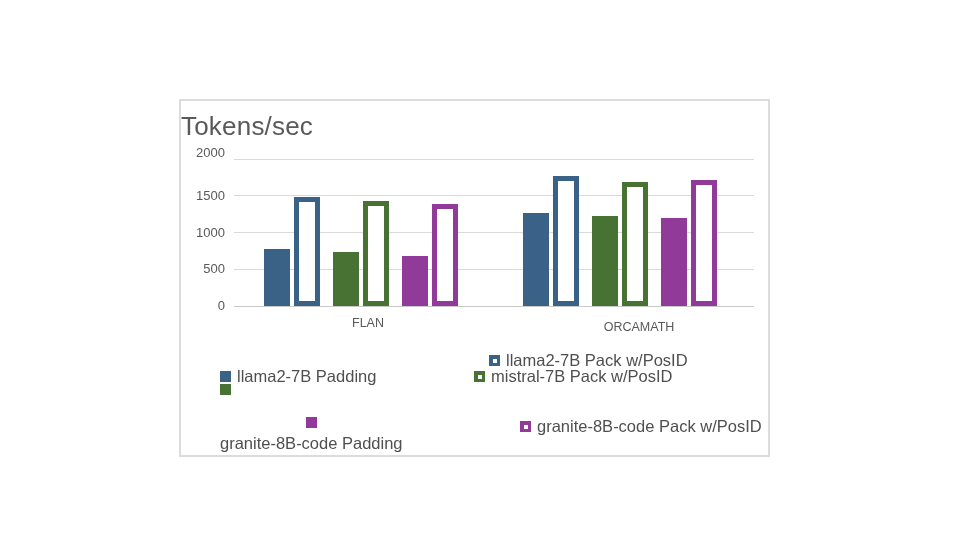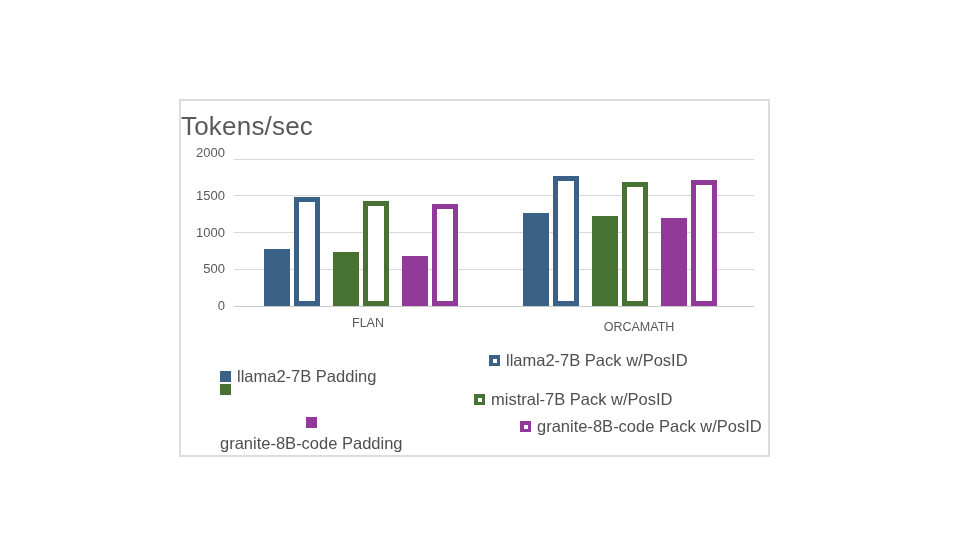--- a/index.html
+++ b/index.html
@@ -81,21 +81,21 @@
       </div>
       <div class="legend-item" style="left: 308px; top: 250px;">
         <span class="swatch" style="background: rgb(58, 98, 134);">
           <span class="hole"></span>
         </span>
         <span>llama2-7B Pack w/PosID</span>
       </div>
       <div class="legend-item" style="left: 39px; top: 283px;">
         <span class="swatch" style="background: rgb(71, 114, 51);"></span>
       </div>
-      <div class="legend-item" style="left: 293px; top: 289px;">
+      <div class="legend-item" style="left: 293px; top: 266px;">
         <span class="swatch" style="background: rgb(71, 114, 51);">
           <span class="hole"></span>
         </span>
         <span>mistral-7B Pack w/PosID</span>
       </div>
       <div class="legend-item" style="left: 39px; top: 316px; flex-direction: column;">
         <span class="swatch" style="background: rgb(145, 58, 153);"></span>
         <span>granite-8B-code Padding</span>
       </div>
       <div class="legend-item" style="left: 293px; top: 316px; padding-left: 46px;">

